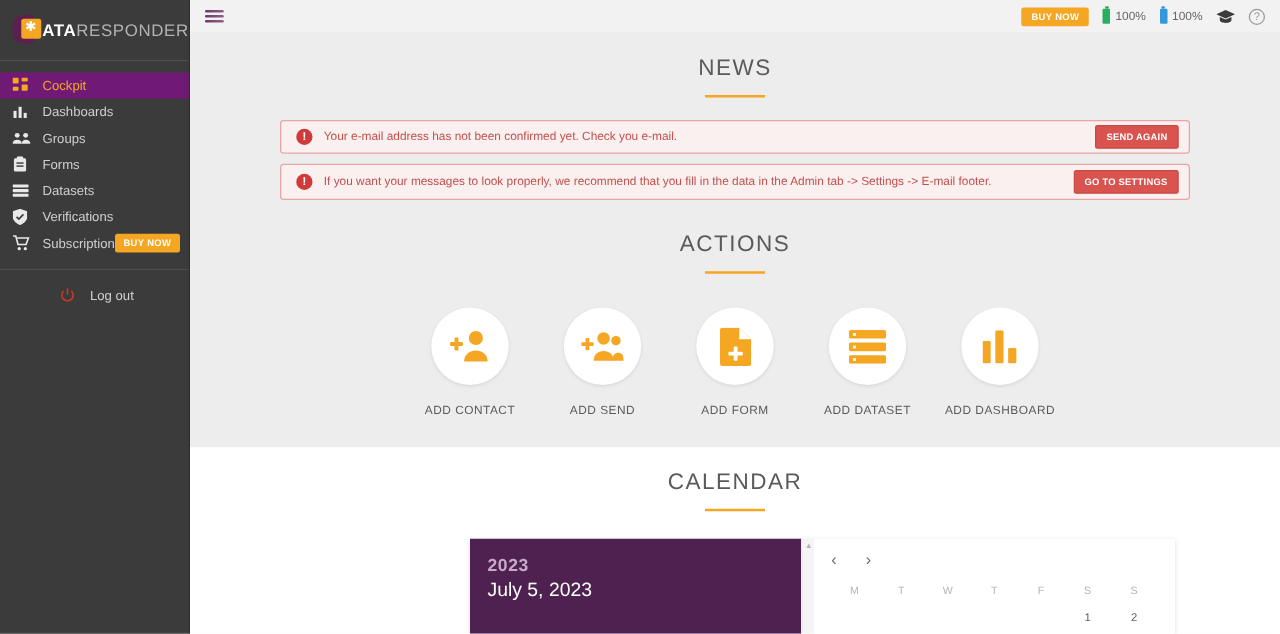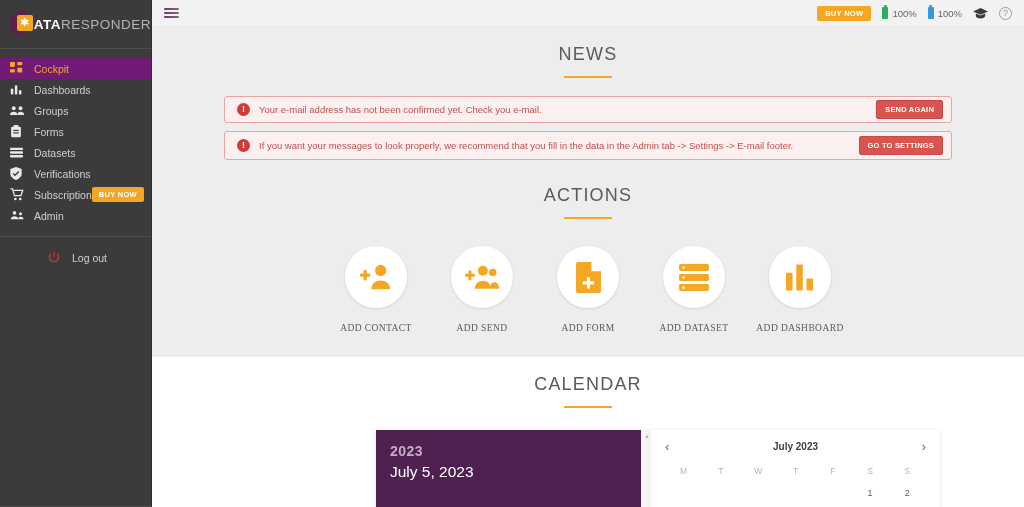--- a/index.html
+++ b/index.html
@@ -170,21 +170,21 @@
   .alert.second { height: 29px; }
 
   
   .actions-row {
     display: flex;
     justify-content: space-between;
     padding: 27px 176px 0 176px;
   }
   .action {
     display: flex; flex-direction: column; align-items: center;
-    width: 96px; cursor: pointer; font-family: Liberation Serif, serif;
+    width: 96px; cursor: pointer;
   }
   .action .circle {
     width: 62px; height: 62px; border-radius: 50%;
     background: #fff;
     display: flex; align-items: center; justify-content: center;
     box-shadow: 0 1px 3px rgba(0,0,0,.10);
     color: #f5a623;
   }
   .action .caption {
     margin-top: 15px;
@@ -337,31 +337,20 @@
         <svg class="i" width="14" height="13" viewBox="0 0 16 16" fill="currentColor">
             <path d="M0 1h2.6l2.2 8.4h8L15 3H4.1" stroke="currentColor" stroke-width="1.6" fill="none"></path>
             <circle cx="6" cy="13.5" r="1.6"></circle>
             <circle cx="12" cy="13.5" r="1.6"></circle>
           </svg>
       </span>
       <span class="lbl">Subscription</span>
       <span class="buy-pill">BUY NOW</span>
     </div>
 
-    <div class="nav-item">
-      <span class="ico">
-        <svg class="i" width="15" height="13" viewBox="0 0 20 16" fill="currentColor">
-            <circle cx="6" cy="4.5" r="2.4"></circle>
-            <circle cx="14" cy="5.5" r="2"></circle>
-            <path d="M1 13c0-2.6 2.2-4 5-4s5 1.4 5 4z"></path>
-            <path d="M11 13c0-2.2 1.4-3.3 3.4-3.3s3.6 1.1 3.6 3.3z"></path>
-          </svg>
-      </span>
-      <span class="lbl">Admin</span>
-    </div>
 
     <div class="logout-sep"></div>
 
     <div class="nav-item logout">
       <span class="ico">
         <svg class="i" width="12" height="13" viewBox="0 0 14 16" fill="none" stroke="currentColor" stroke-width="1.7">
             <path d="M3.2 3.4a5.6 5.6 0 1 0 7.6 0"></path>
             <path d="M7 0.8v6.2"></path>
           </svg>
       </span>
@@ -499,21 +488,20 @@
           <div class="dt">July 5, 2023</div>
         </div>
 
         <div class="cal-scroll">
           <span class="arrow">▲</span>
         </div>
 
         <div class="cal-right">
           <div class="cal-head">
             <span class="nav">‹</span>
-            <span class="title">July 2023</span>
             <span class="nav right">›</span>
           </div>
 
           <div class="cal-grid">
             <div class="cal-row dow">
               <span class="cal-cell">M</span>
               <span class="cal-cell">T</span>
               <span class="cal-cell">W</span>
               <span class="cal-cell">T</span>
               <span class="cal-cell">F</span>

